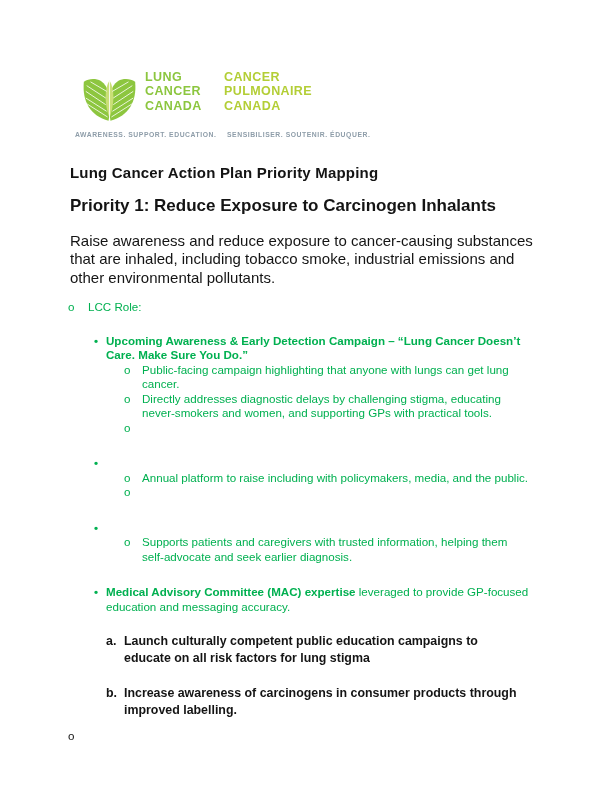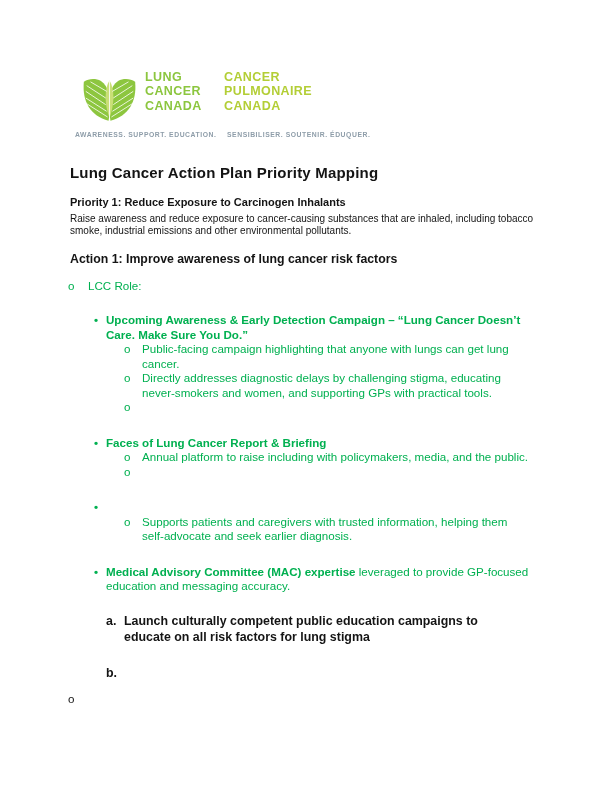--- a/index.html
+++ b/index.html
@@ -15,22 +15,22 @@
   .leaves{margin-left:11px;margin-top:2px;width:57px;height:52px;flex:none;}
   .name{font-weight:bold;font-size:12.5px;line-height:1.14;letter-spacing:0.4px;white-space:pre-line;}
   .name-en{margin-left:7px;width:79px;color:var(--en-name);}
   .name-fr{color:var(--fr-name);}
   .tagline-row{display:flex;margin-top:7px;font-size:6.8px;font-weight:bold;
     letter-spacing:0.55px;color:var(--tagline);}
   .tagline-en{margin-left:5px;width:152px;flex:none;}
 
   
   .doc-title{margin-top:26px;font-size:15px;font-weight:bold;letter-spacing:0.2px;}
-  .priority-heading{margin-top:15px;font-size:11px;font-weight:bold;}
-  .priority-body{margin-top:5px;font-size:10px;line-height:1.22;width:470px;}
+  .priority-heading{margin-top:15px;font-size:17px;font-weight:bold;}
+  .priority-body{margin-top:16px;font-size:15px;line-height:1.22;width:470px;}
   .action-heading{margin-top:15px;font-size:12.3px;font-weight:bold;}
 
   
   .row{display:flex;align-items:flex-start;}
   .marker{flex:none;}
   .green{color:var(--green);}
   .lvl1{margin-left:-2px;margin-top:13px;font-size:11.6px;}
   .lvl1 .marker{width:20px;}
   .lvl2{margin-left:24px;margin-top:21px;font-size:11.6px;font-weight:bold;line-height:1.25;}
   .lvl2 .marker{width:12px;}
@@ -78,21 +78,20 @@
       </div>
       <div class="tagline-row">
         <span class="tagline-en">AWARENESS. SUPPORT. EDUCATION.</span>
         <span class="tagline-fr">SENSIBILISER. SOUTENIR. ÉDUQUER.</span>
       </div>
     </div>
 
     <div class="doc-title">Lung Cancer Action Plan Priority Mapping</div>
     <div class="priority-heading">Priority 1: Reduce Exposure to Carcinogen Inhalants</div>
     <div class="priority-body">Raise awareness and reduce exposure to cancer-causing substances that are inhaled, including tobacco smoke, industrial emissions and other environmental pollutants.</div>
-    <div class="action-heading">Action 1: Improve awareness of lung cancer risk factors</div>
 
     <div class="row lvl1 green">
       <span class="marker">o</span>
       <span class="txt">LCC Role:</span>
     </div>
 
     <div class="row lvl2 green">
       <span class="marker">•</span>
       <span class="txt">Upcoming Awareness &amp; Early Detection Campaign – “Lung Cancer Doesn’t Care. Make Sure You Do.”</span>
     </div>
@@ -103,21 +102,20 @@
     <div class="row lvl3 green">
       <span class="marker">o</span>
       <span class="txt">Directly addresses diagnostic delays by challenging stigma, educating never-smokers and women, and supporting GPs with practical tools.</span>
     </div>
     <div class="row lvl3 green">
       <span class="marker">o</span>
     </div>
 
     <div class="row lvl2 green">
       <span class="marker">•</span>
-      <span class="txt">Faces of Lung Cancer Report &amp; Briefing</span>
     </div>
     <div class="row lvl3 green">
       <span class="marker">o</span>
       <span class="txt">Annual platform to raise including with policymakers, media, and the public.</span>
     </div>
     <div class="row lvl3 green">
       <span class="marker">o</span>
     </div>
 
     <div class="row lvl2 green">
@@ -132,20 +130,21 @@
       <span class="marker">•</span>
       <span class="txt"><span>Medical Advisory Committee (MAC) expertise</span><span class="normal"> leveraged to provide GP-focused education and messaging accuracy.</span></span>
     </div>
 
     <div class="row lettered">
       <span class="marker">a.</span>
       <span class="txt">Launch culturally competent public education campaigns to educate on all risk factors for lung stigma</span>
     </div>
     <div class="row lettered">
       <span class="marker">b.</span>
+      <span class="txt">Increase awareness of carcinogens in consumer products through improved labelling.</span>
     </div>
 
     <div class="row trailing">
       <span class="marker">o</span>
     </div>
 
   </div>
 </div>
 
 </body></html>

